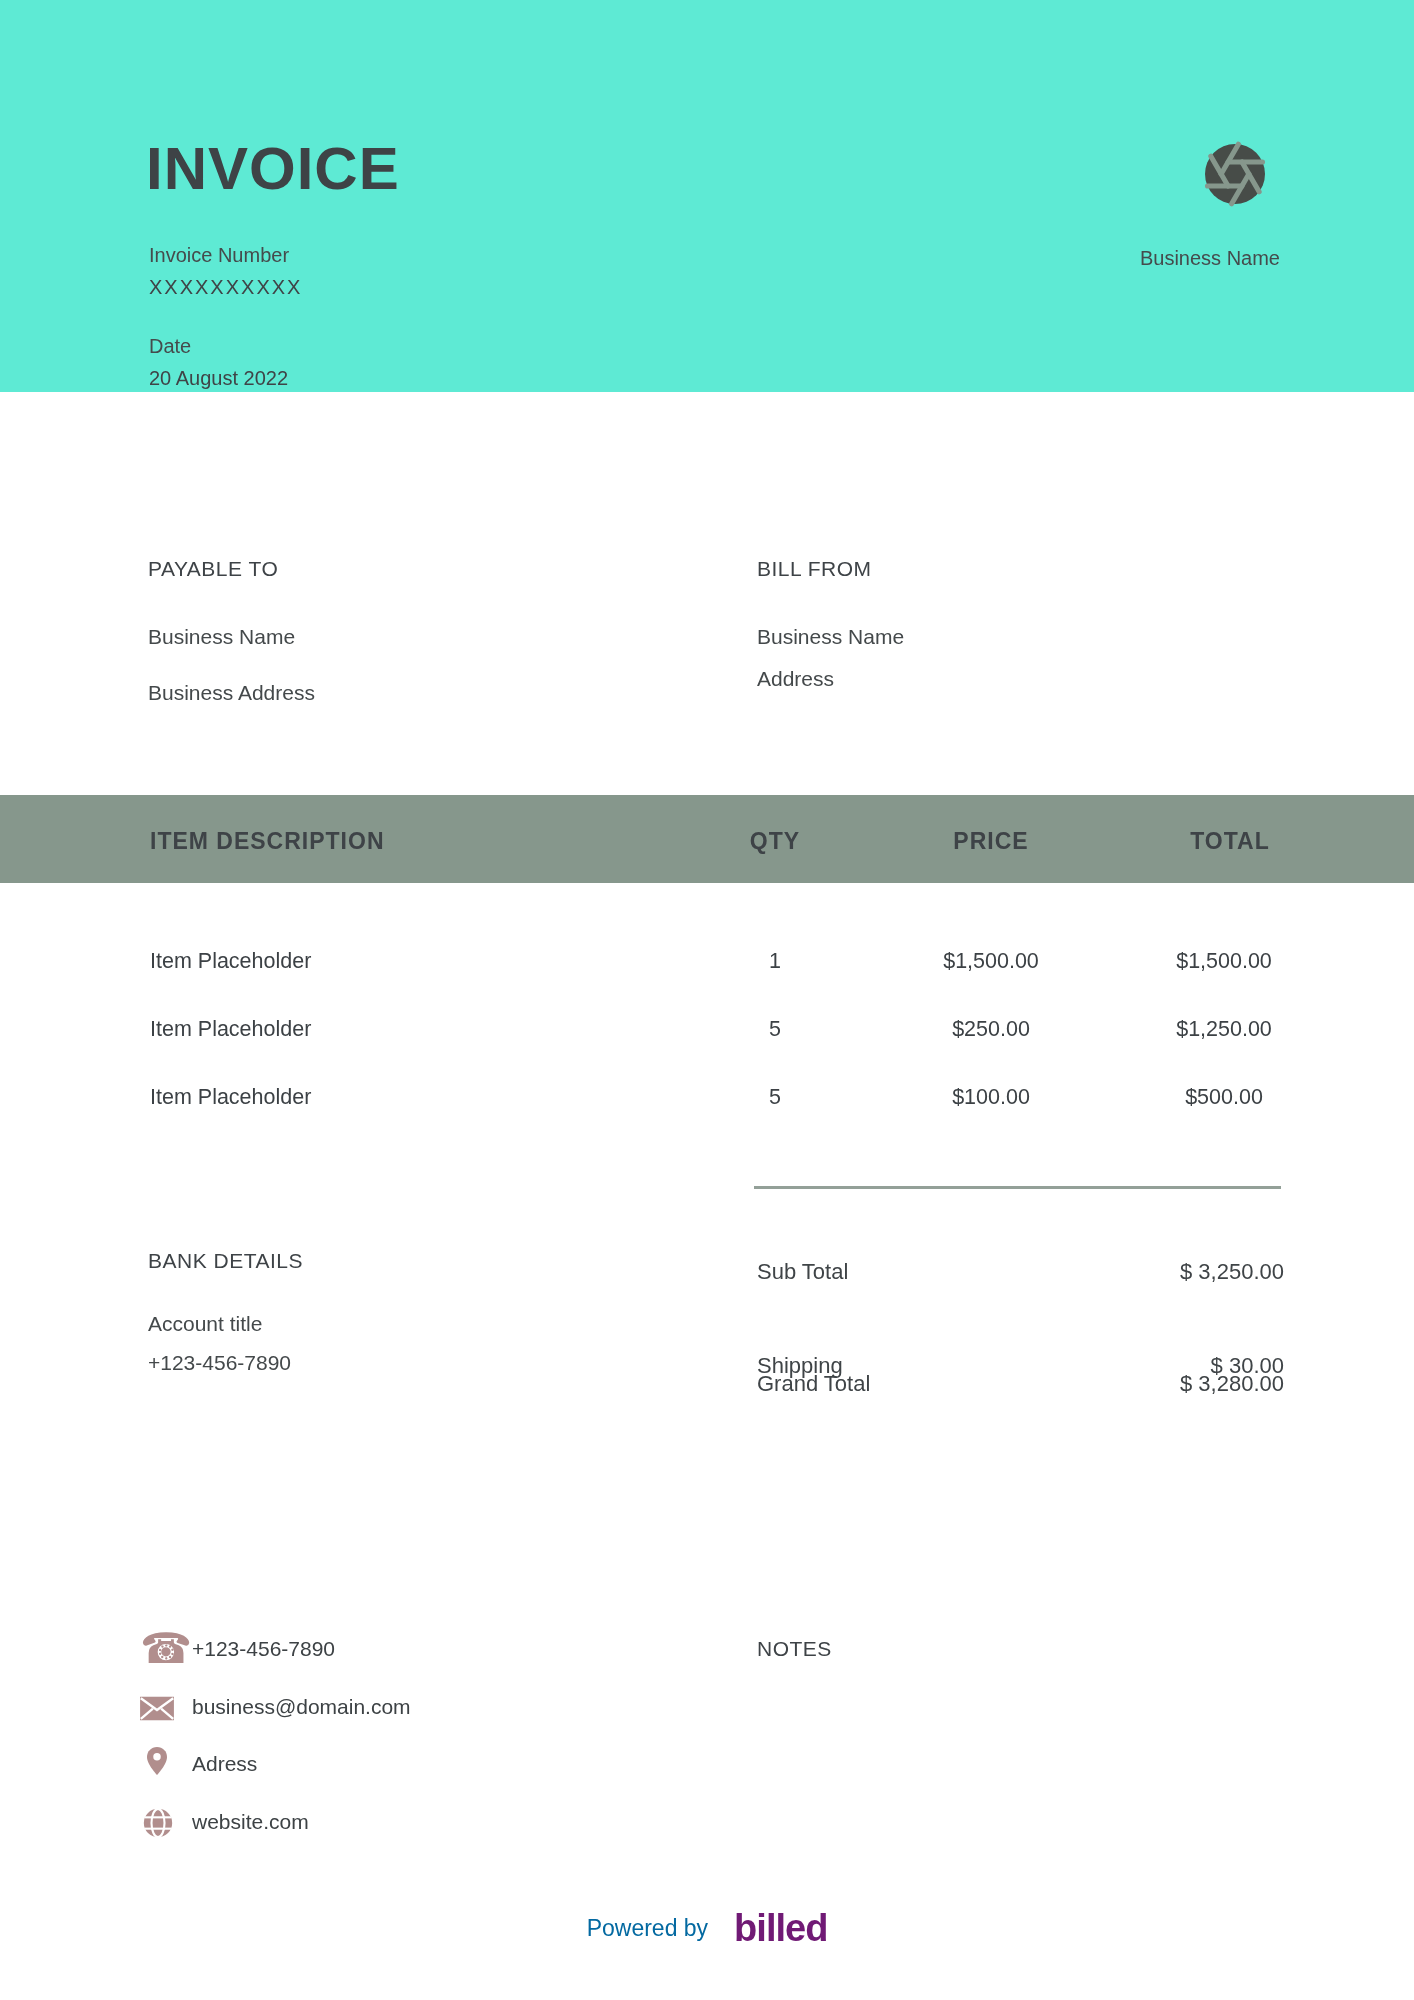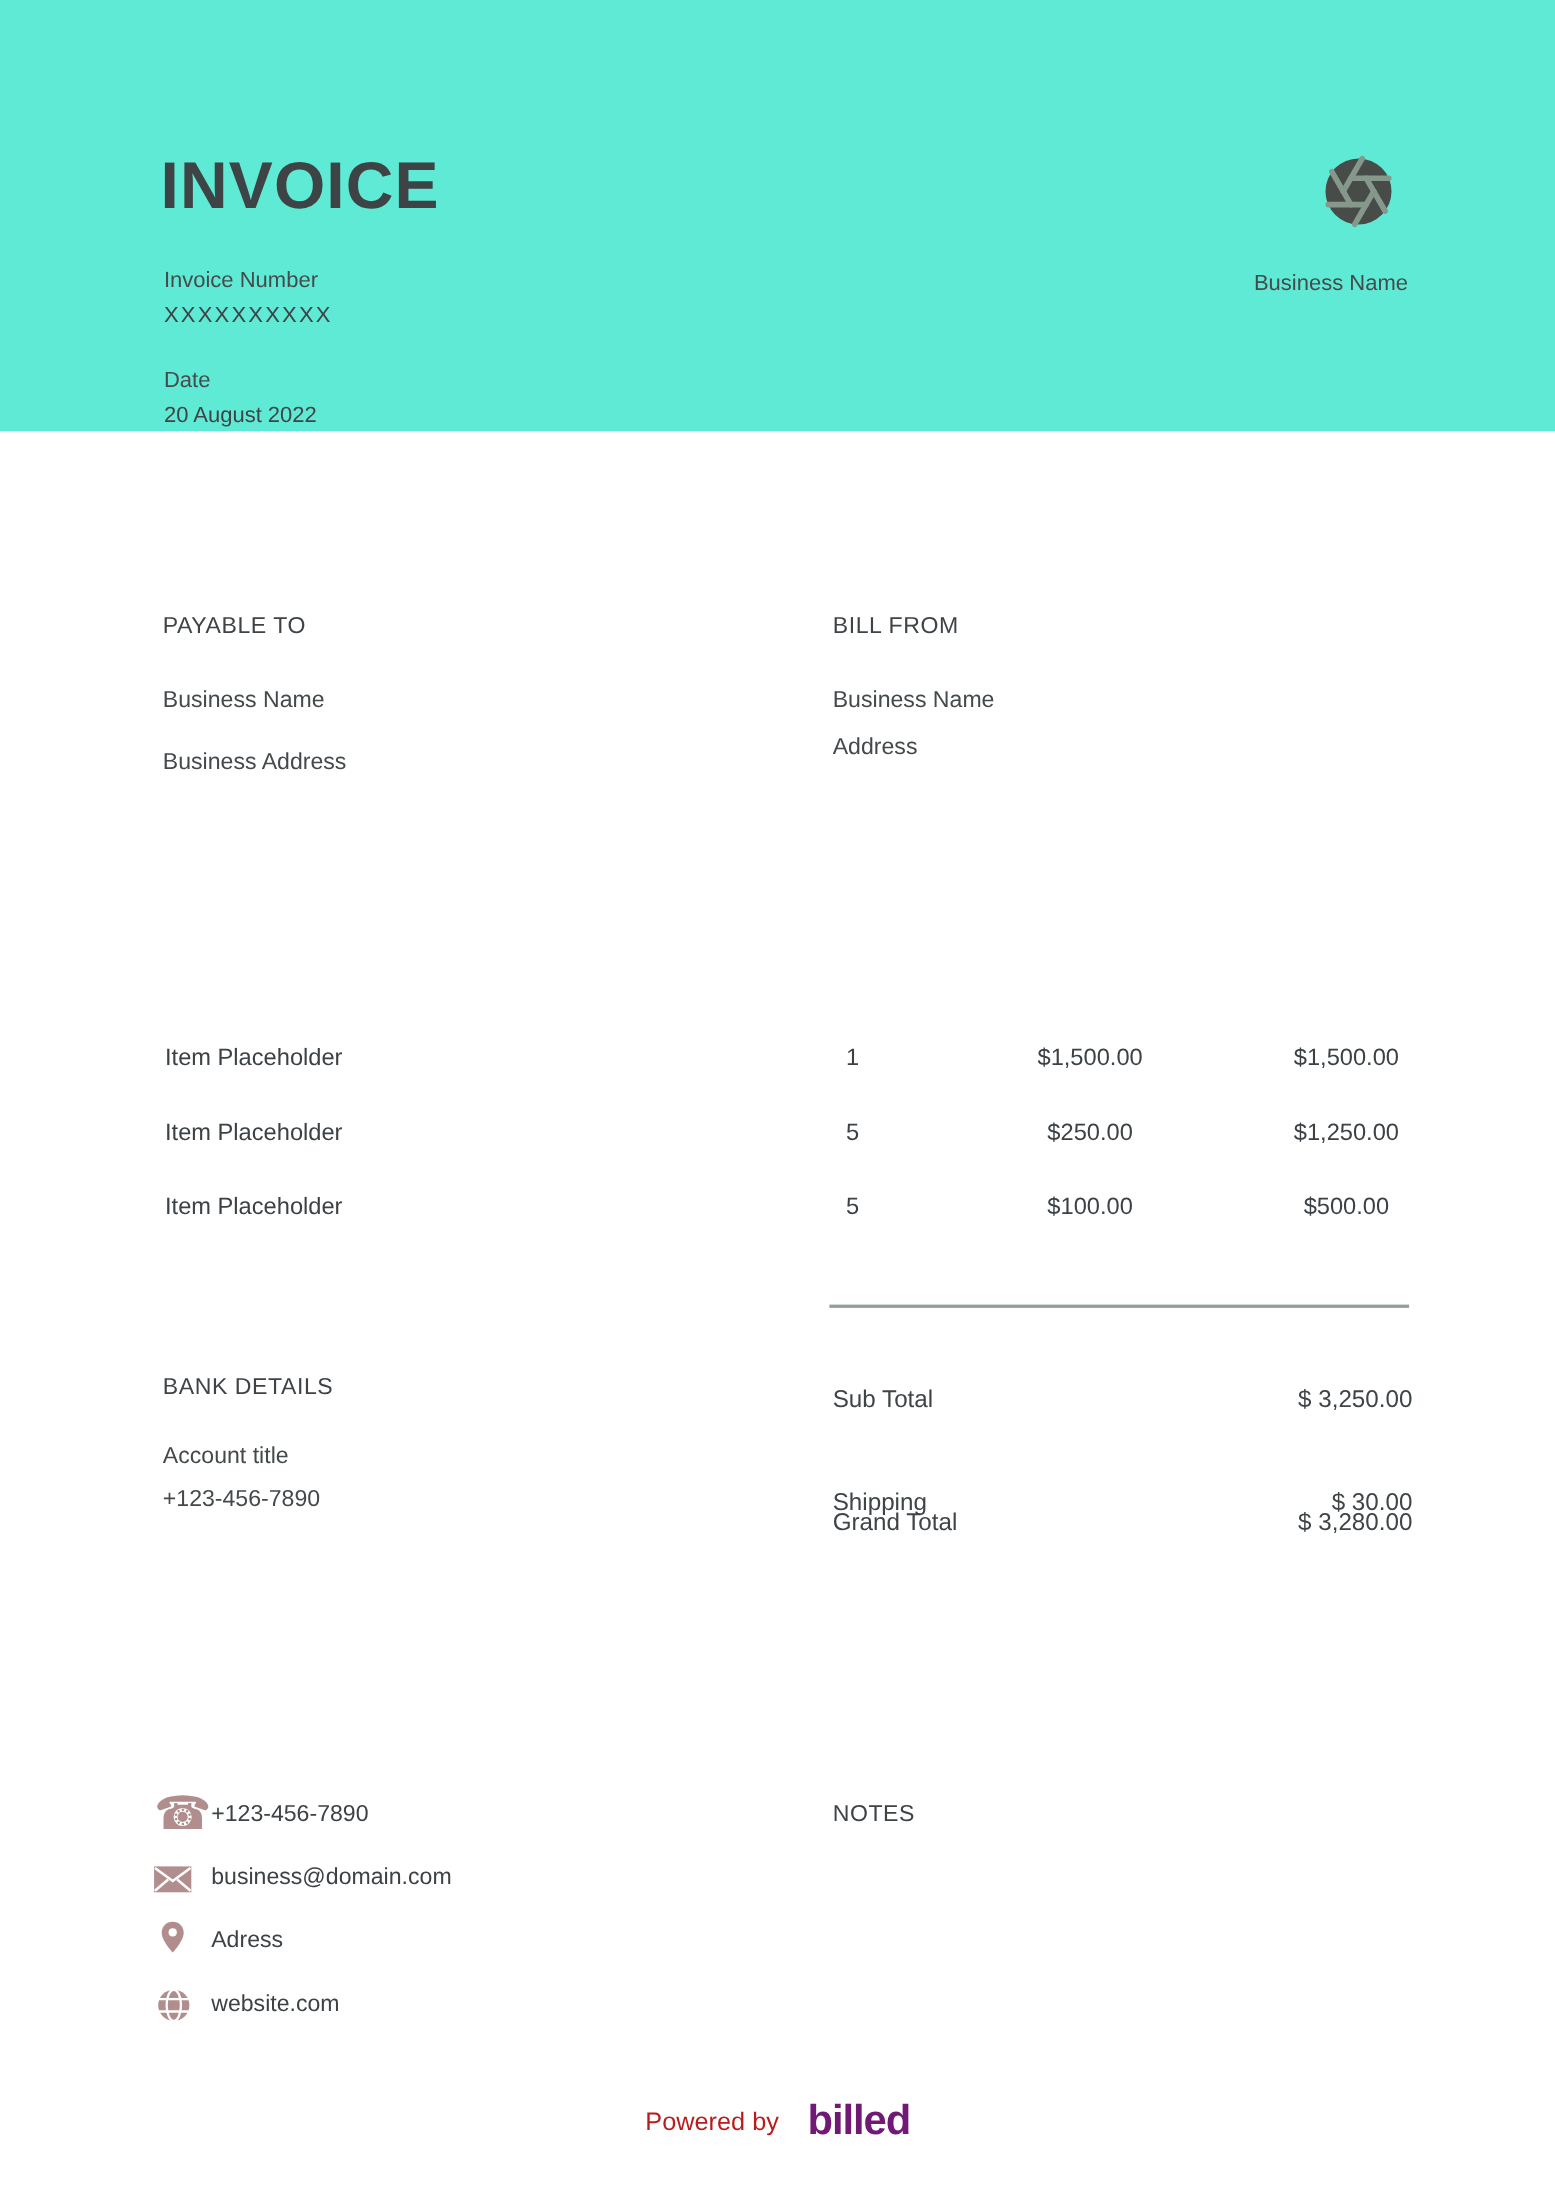--- a/index.html
+++ b/index.html
@@ -69,21 +69,21 @@
   .phone-glyph::before { content:"\260E"; }
   .icon-mail  { left:139px; top:1696px; }
   .icon-pin   { left:141px; top:1744px; }
   .icon-globe { left:141px; top:1806px; }
 
   
   .notes-heading { left:757px; top:1637px; }
 
   
   .footer { top:1908px; left:0; width:1414px; display:flex; justify-content:center; align-items:center; gap:26px; }
-  .powered-by { font-size:23px; color:#b91c1c; }
+  .powered-by { font-size:23px; color:#0369a1; }
   .brand-billed { font-size:38px; font-weight:bold; letter-spacing:-1px; color:#701a75; line-height:1.1; }
 </style>
 </head>
 <body>
 
 <div class="page">
 
   <div class="abs band-top">
     <div class="abs invoice-title">INVOICE</div>
 
@@ -110,20 +110,26 @@
   </div>
 
   <div class="abs section-heading payable-heading">PAYABLE TO</div>
   <div class="abs body-text payable-name">Business Name</div>
   <div class="abs body-text payable-address">Business Address</div>
 
   <div class="abs section-heading billfrom-heading">BILL FROM</div>
   <div class="abs body-text billfrom-name">Business Name</div>
   <div class="abs body-text billfrom-address">Address</div>
 
+  <div class="abs band-table">
+    <div class="th th-desc">ITEM DESCRIPTION</div>
+    <div class="th th-qty">QTY</div>
+    <div class="th th-price">PRICE</div>
+    <div class="th th-total">TOTAL</div>
+  </div>
 
   <div class="row row-1">
     <div class="td td-desc">Item Placeholder</div>
     <div class="td td-qty">1</div>
     <div class="td td-price">$1,500.00</div>
     <div class="td td-total">$1,500.00</div>
   </div>
   <div class="row row-2">
     <div class="td td-desc">Item Placeholder</div>
     <div class="td td-qty">5</div>

